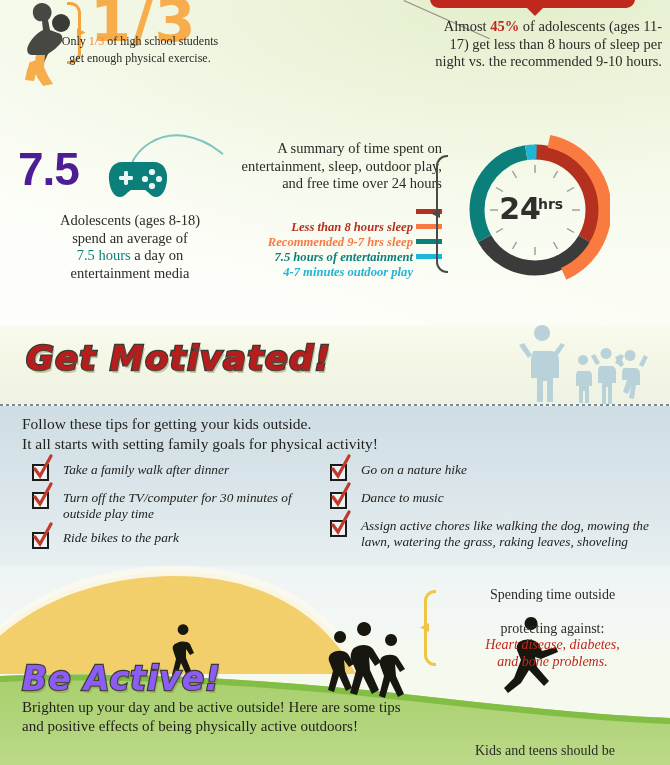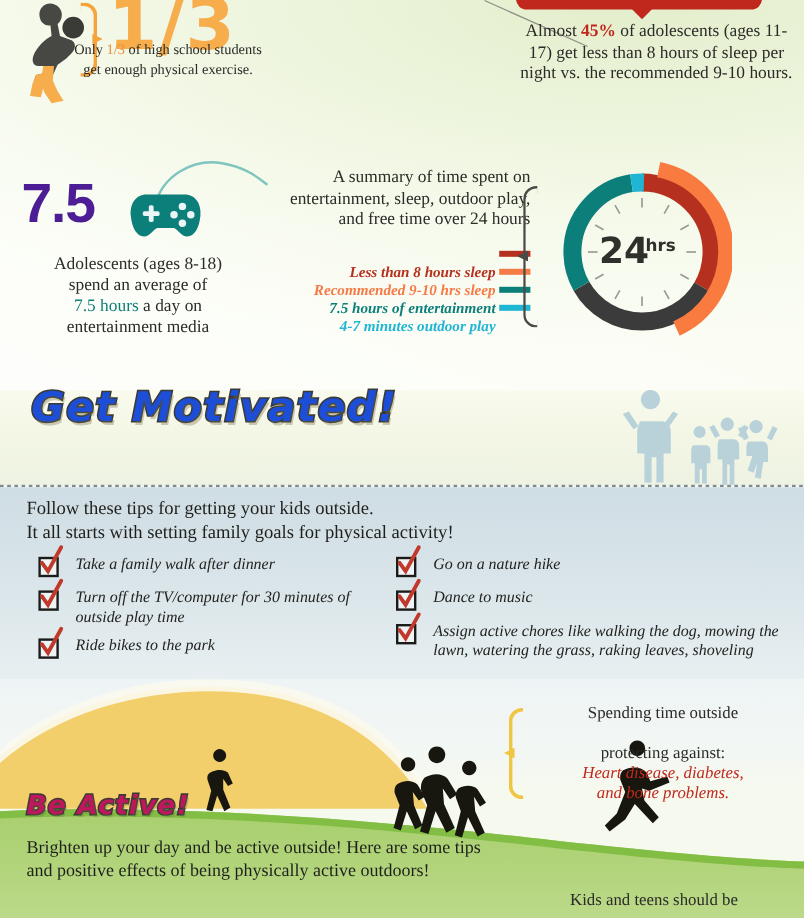--- a/index.html
+++ b/index.html
@@ -58,35 +58,35 @@
     font-size:59px; color:#f7ad4b; letter-spacing:1px;
   }
   .third-cap{
     position:absolute; left:60px; top:33px; width:160px;
     text-align:center; font-size:12px; line-height:17px; color:#2b2b28;
   }
   .third-cap .hl{ color:#f08a3c; }
 
   .sleep-cap{
     position:absolute; left:432px; top:18px; width:230px;
-    text-align:center; font-size:14.5px; line-height:17.5px; color:#2b2b28;
+    text-align:right; font-size:14.5px; line-height:17.5px; color:#2b2b28;
   }
   .sleep-cap .hl{ color:#c0281d; font-weight:bold; }
 
   
   .num75{
     position:absolute; left:18px; top:142px;
     font-family:Liberation Sans, sans-serif; font-weight:bold;
     font-size:46px; color:#4c1d95; letter-spacing:-1px;text-align:center;
   }
   .num75 .hrs{ display:block; font-size:29px; margin-top:-10px; margin-left:3px; }
   .gamepad{ position:absolute; left:107px; top:158px; width:62px; height:42px; }
   .cord{ position:absolute; left:125px; top:132px; width:100px; height:42px; }
   .media-cap{
-    position:absolute; left:6px; top:212px; width:218px;
+    position:absolute; left:21px; top:212px; width:218px;
     text-align:center; font-size:14.5px; line-height:17.5px; color:#2b2b28;
   }
   .media-cap .hl{ color:#0d7f7a; }
 
   
   .sum-cap{
     position:absolute; left:238px; top:140px; width:204px;
     text-align:right; font-size:14.5px; line-height:17.5px; color:#2b2b28;
   }
   .legend{ position:absolute; left:210px; top:204px; width:232px; }
@@ -116,24 +116,24 @@
     background:linear-gradient(180deg,#f9fbee 0%, #f4f7e6 40%, #eef2e2 100%);
     overflow:hidden;
   }
   .banner-people{ position:absolute; right:18px; bottom:0px; width:140px; height:80px; }
   .dots{
     position:absolute; left:0; top:404px; width:670px; height:2px;
     background-image:linear-gradient(90deg,#7d8a93 0 3px, transparent 3px 6px);
     background-size:6px 2px;
   }
   .hdr-yellow{
-    position:absolute; left:26px; top:320px;
+    position:absolute; left:26px; top:338px;
     font-family:"DejaVu Sans", sans-serif; font-weight:bold; font-style:italic;
     font-size:34px; letter-spacing:1.2px;
-    color:#1d4ed8;
+    color:#b91c1c;
     -webkit-text-stroke:2.6px #3a3a35;
     paint-order:stroke fill;
     text-shadow:2px 3px 0 rgba(120,110,70,.35);
   }
 
   
   #sec-blue{
     position:absolute; left:0; top:406px; width:670px; height:160px;
     background:linear-gradient(180deg,#cfdde4 0%, #d8e4e9 45%, #e7eff1 100%);
   }
@@ -175,22 +175,22 @@
   }
   .brkt-gold:after{
     content:""; position:absolute; left:-7px; top:50%; margin-top:-5px;
     width:9px;height:9px; background:#f0c544;
     clip-path:polygon(100% 0,0 50%,100% 100%);
   }
 
   .hdr-yellow2{
     position:absolute; left:22px; top:659px;
     font-family:"DejaVu Sans", sans-serif; font-weight:bold; font-style:italic;
-    font-size:22px; letter-spacing:1px;
-    color:#be185d;
+    font-size:33px; letter-spacing:1px;
+    color:#8b5cf6;
     -webkit-text-stroke:2.4px #3a3a35;
     paint-order:stroke fill;
     text-shadow:2px 3px 0 rgba(120,110,70,.3);
   }
   .active-intro{
     position:absolute; left:22px; top:698px; width:430px;
     font-size:15px; line-height:19px; color:#1f1f1c;
   }
   .kids-line{
     position:absolute; left:430px; top:742px; width:230px;
@@ -249,21 +249,21 @@
 </div>
 
 <div class="sum-cap">A summary of time spent on entertainment, sleep, outdoor play, and free time over 24 hours</div>
 
 <div class="legend">
   <div class="legend-row">
     <span class="lbl" style="color:#b5301f">Less than 8 hours sleep</span>
     <span class="swatch" style="background:#b5301f"></span>
   </div>
   <div class="legend-row">
-    <span class="lbl" style="color:#f57a45">Recommended 9-10 hrs sleep</span>
+    <span class="lbl" style="color:#f57a45">Recommended 9-7 hrs sleep</span>
     <span class="swatch" style="background:#f57a45"></span>
   </div>
   <div class="legend-row">
     <span class="lbl" style="color:#0d7f7a">7.5 hours of entertainment</span>
     <span class="swatch" style="background:#0d7f7a"></span>
   </div>
   <div class="legend-row">
     <span class="lbl" style="color:#1fb5d4">4-7 minutes outdoor play</span>
     <span class="swatch" style="background:#1fb5d4"></span>
   </div>

